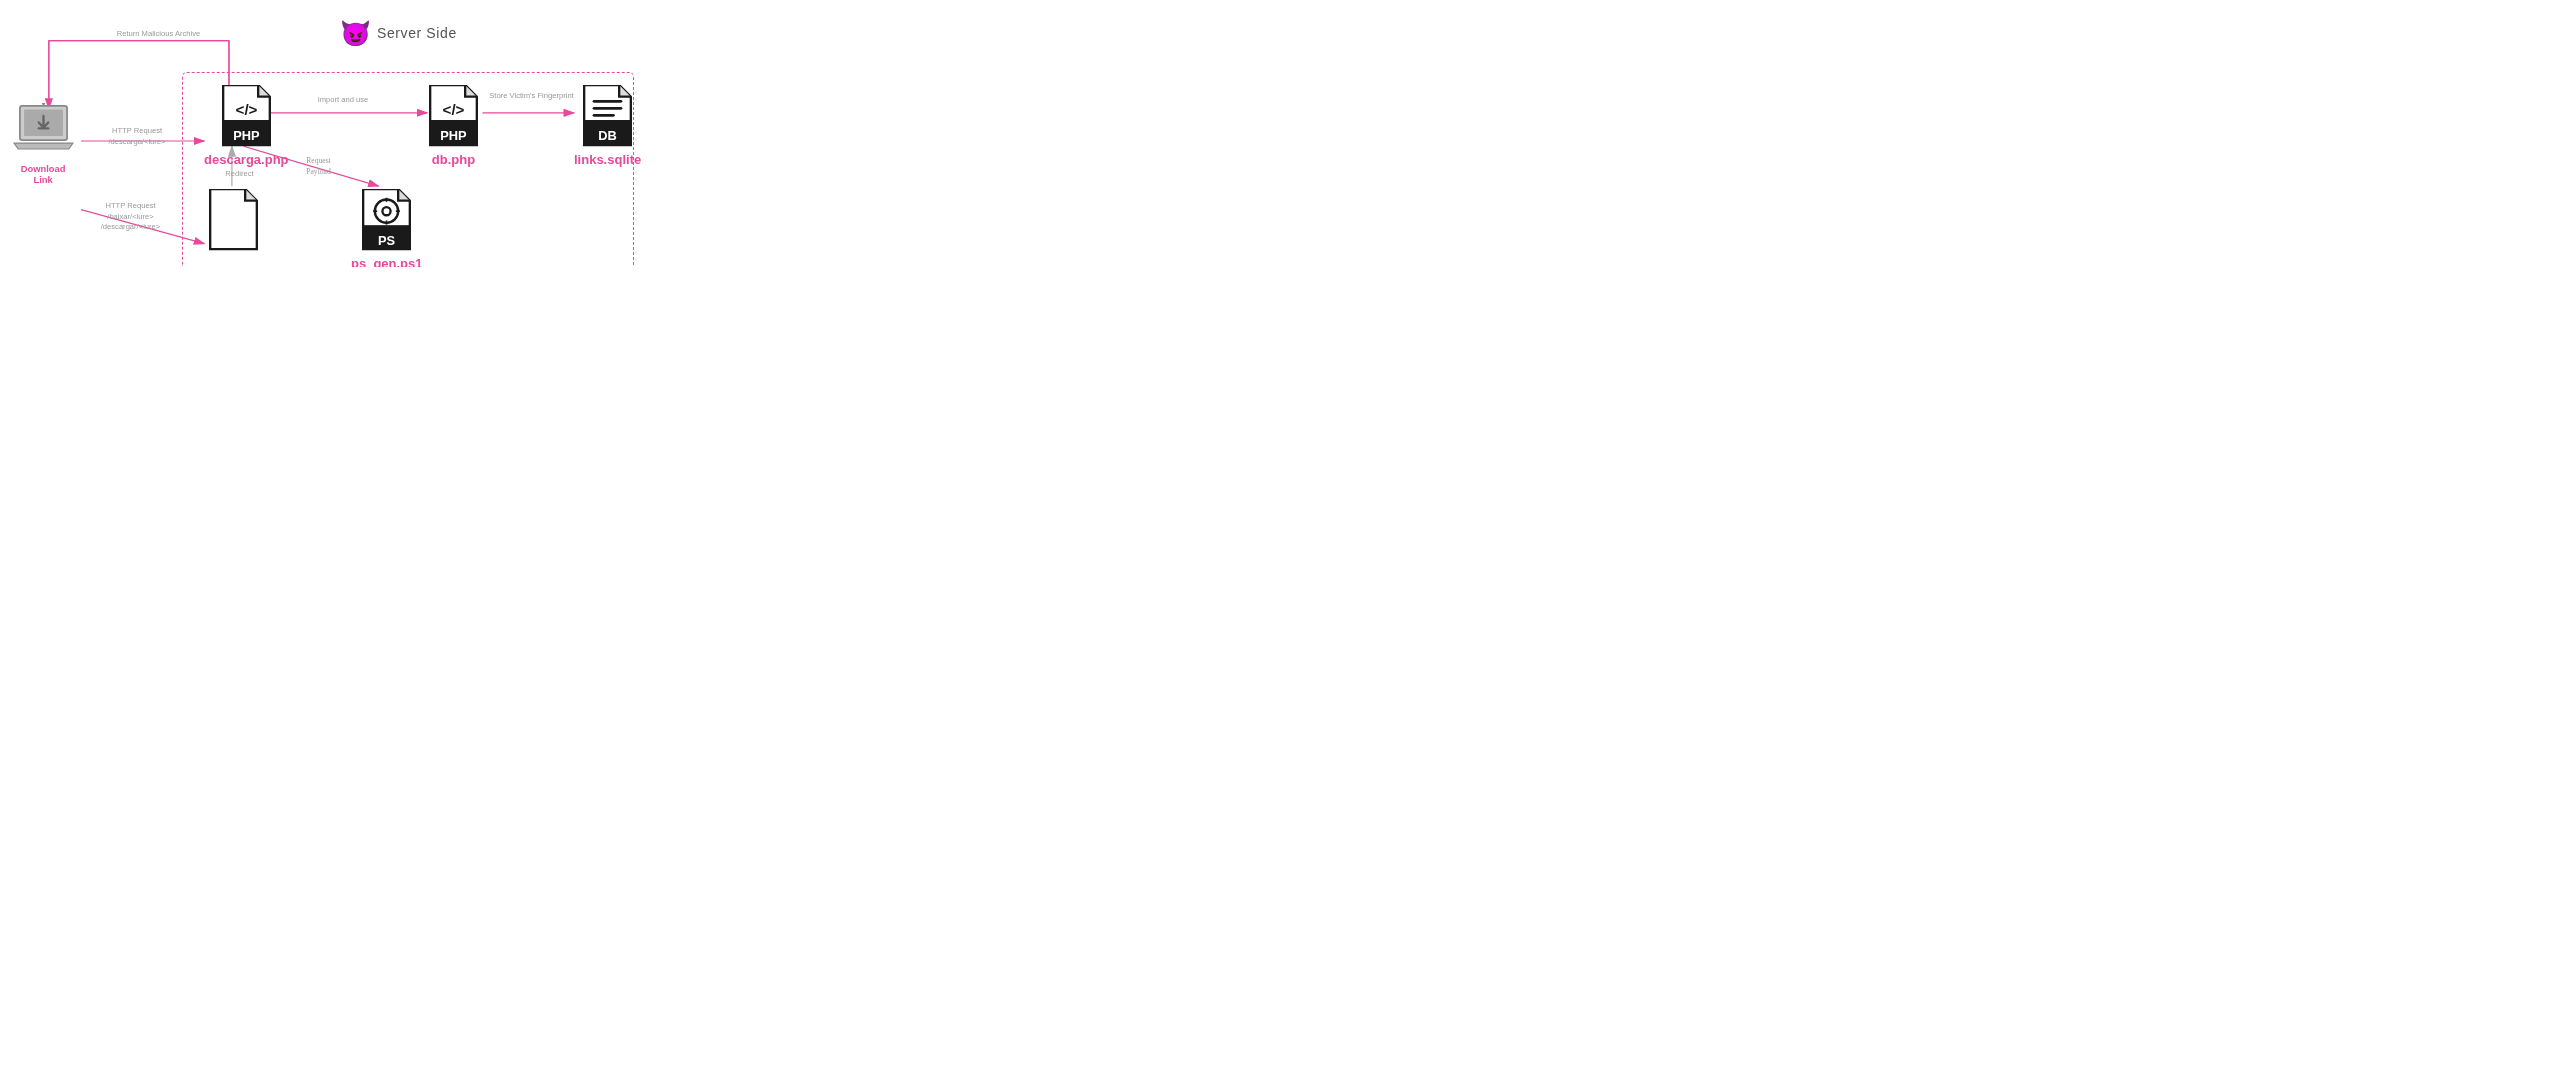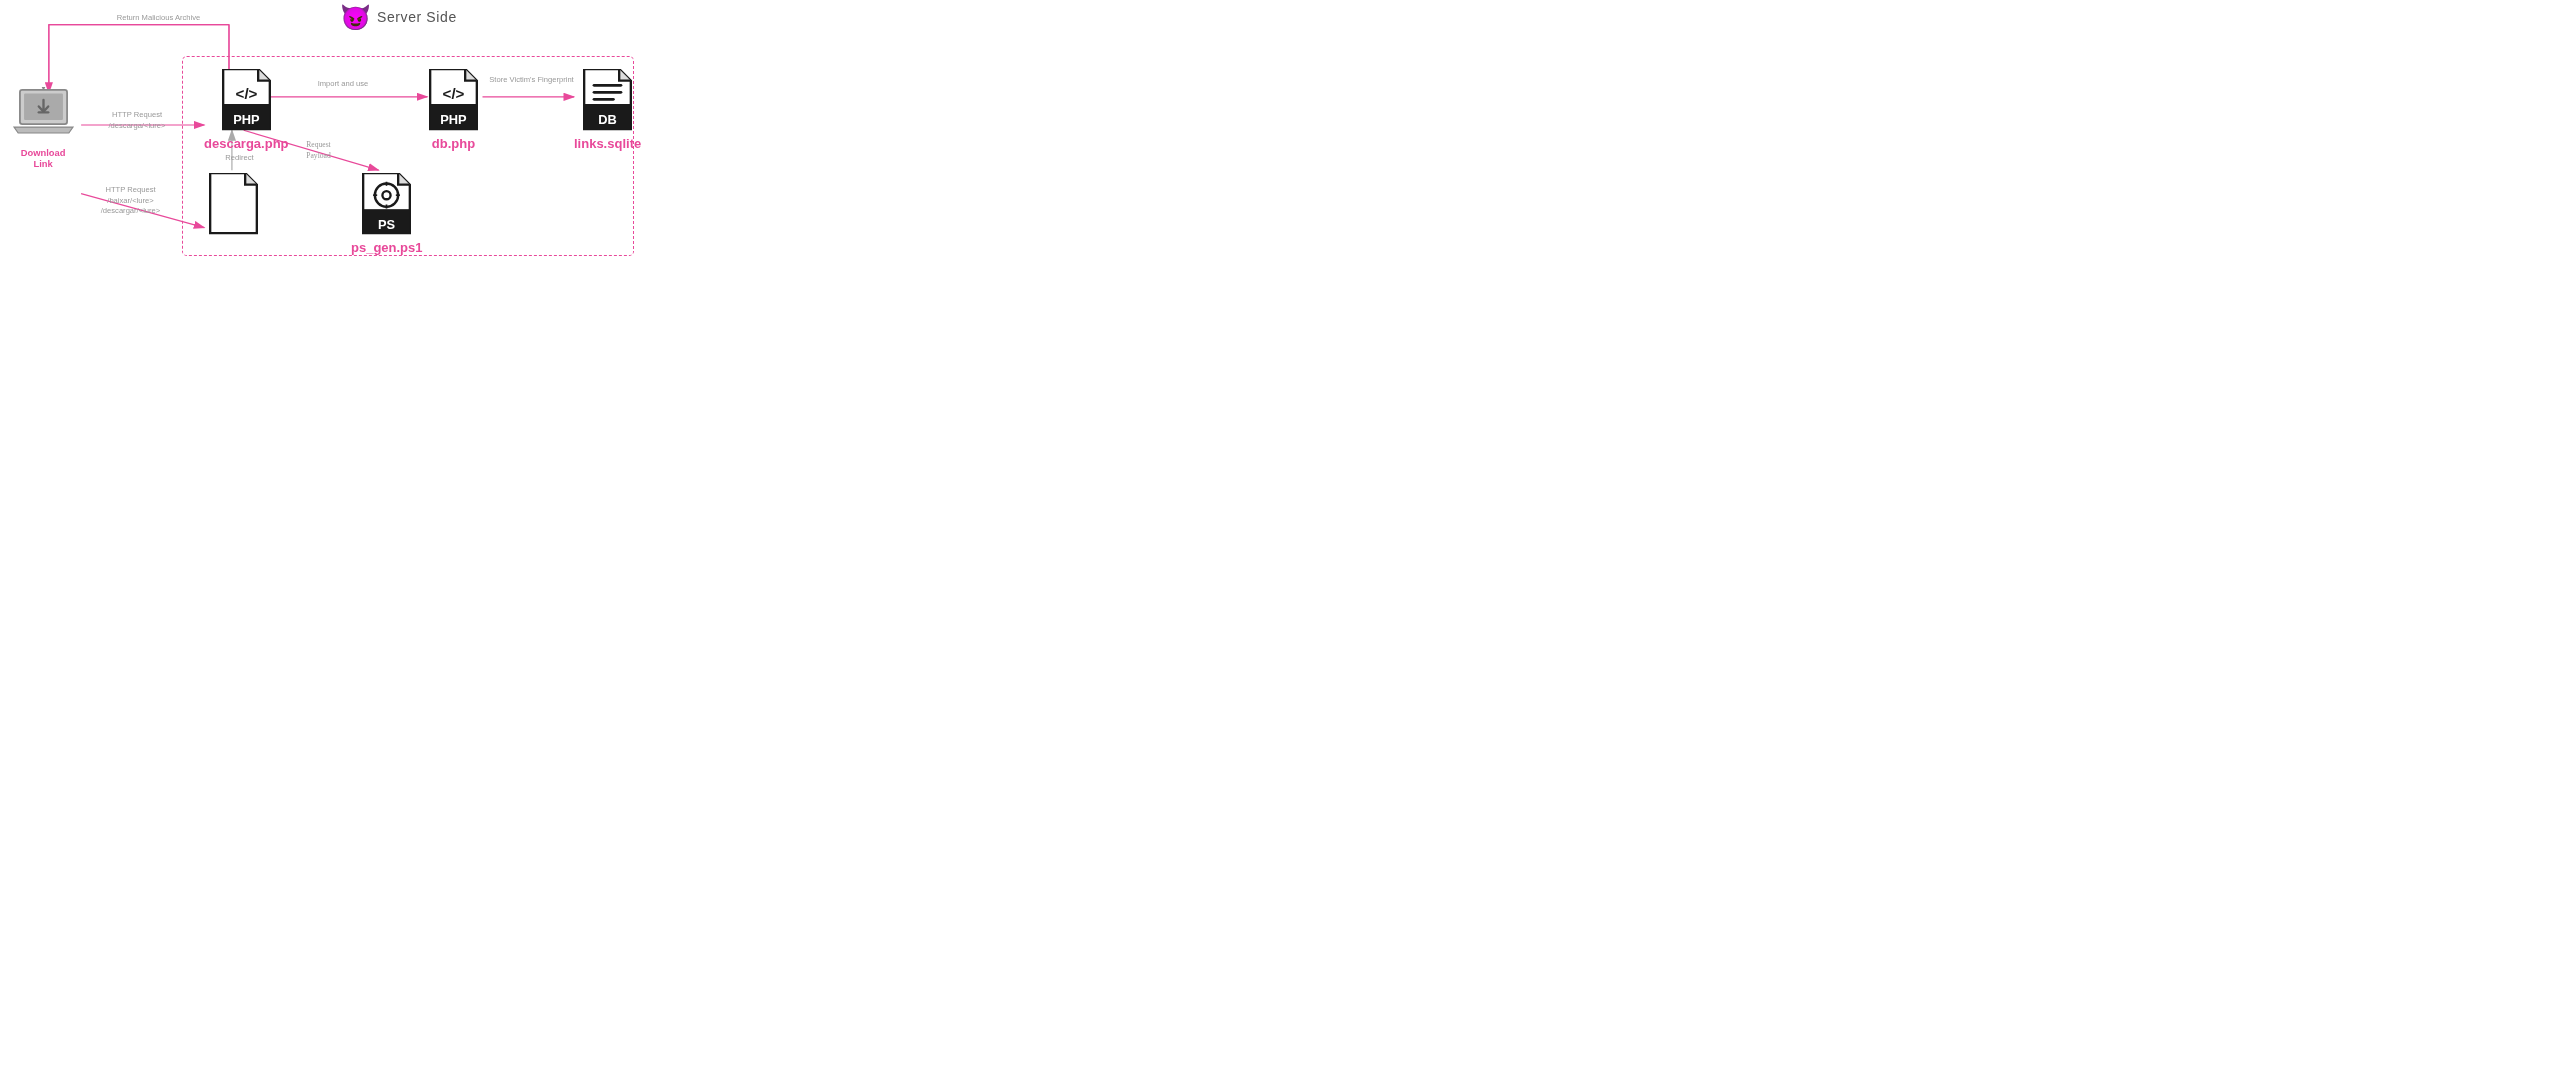--- a/index.html
+++ b/index.html
@@ -10,20 +10,21 @@
       height: 267px;
       overflow: hidden;
       position: relative;
     }
 
     .diagram-container {
       position: relative;
       width: 644px;
       height: 267px;
       background: #fff;
+      margin-top: 16px;
     }
 
     
     .server-box {
       position: absolute;
       left: 182px;
       top: 56px;
       width: 452px;
       height: 200px;
       border: 1.5px dashed #e8499a;

